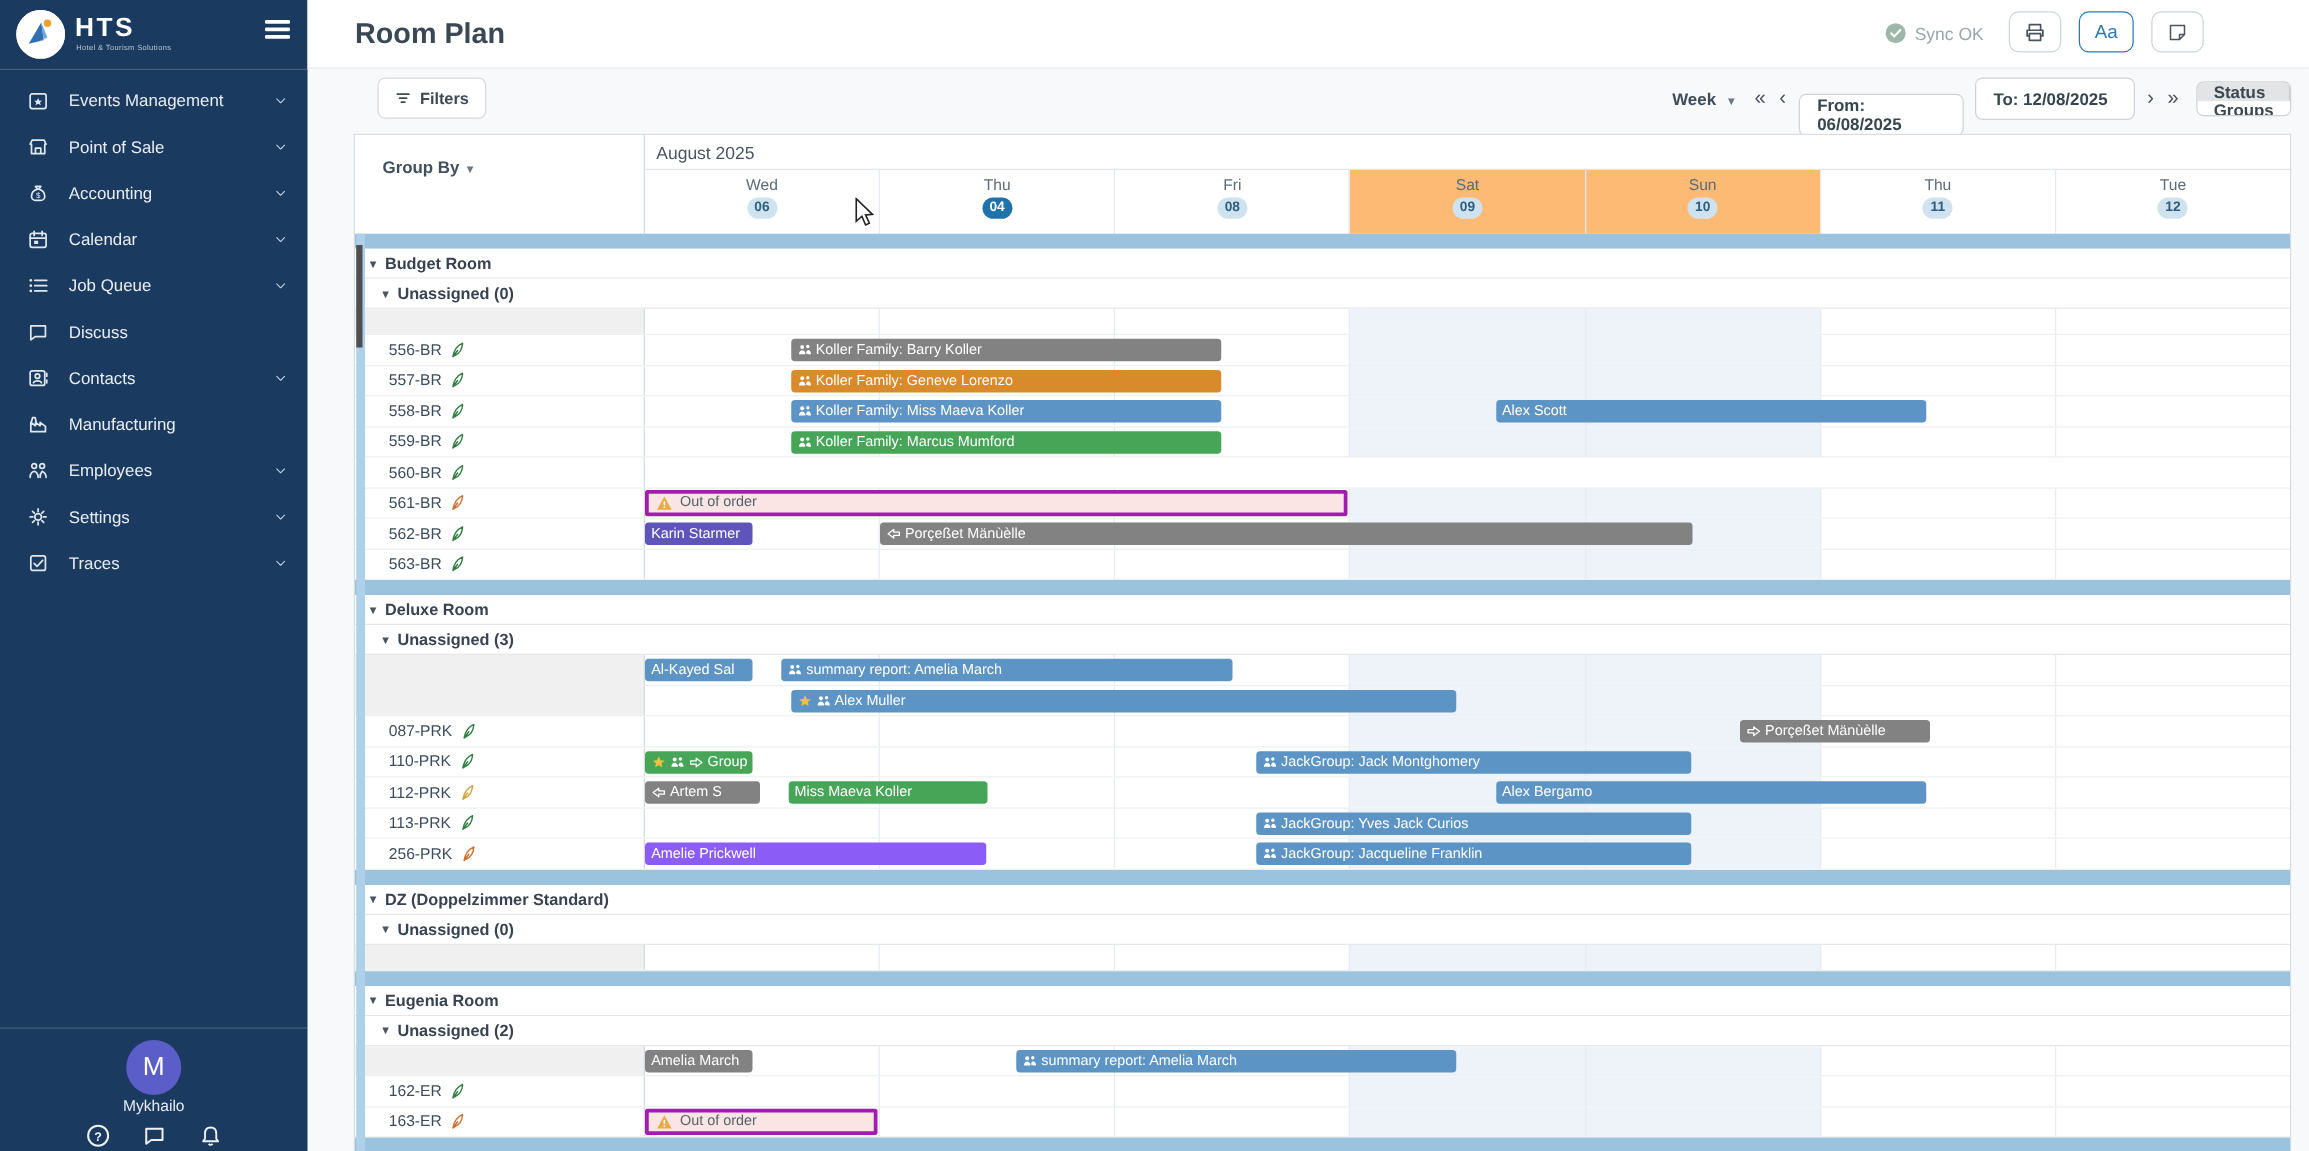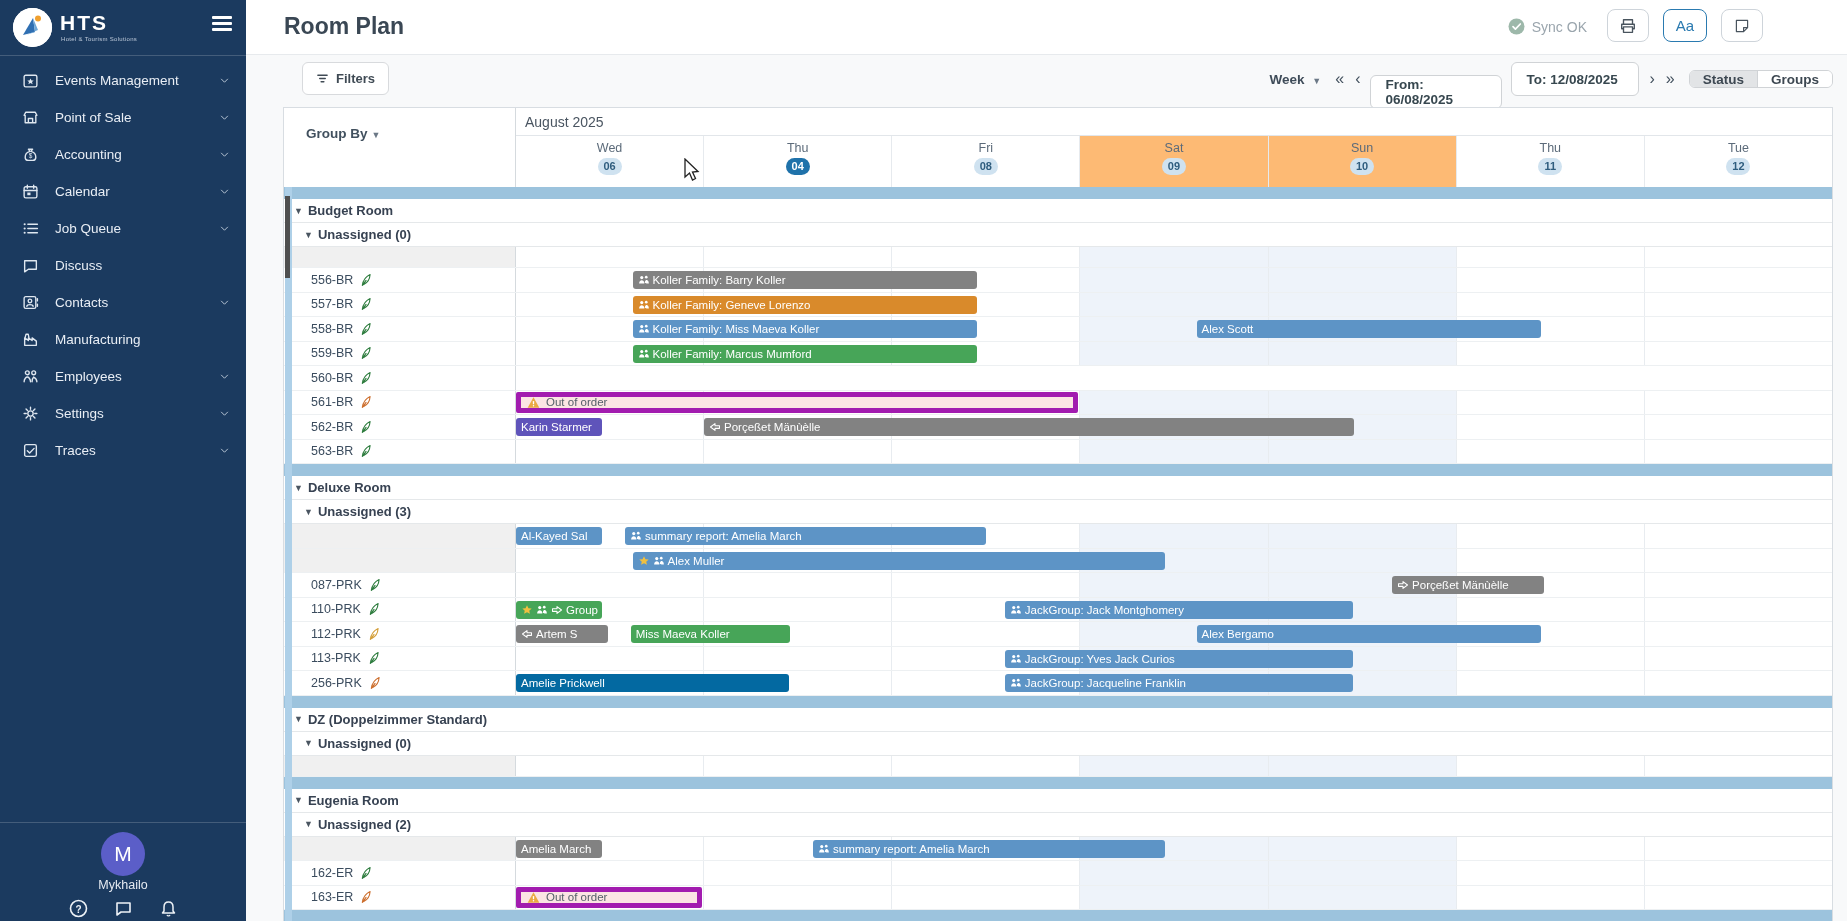--- a/index.html
+++ b/index.html
@@ -43,21 +43,21 @@
   .toolbar { position:absolute; left:0; top:55px; right:0; height:52px; }
   .filters-btn { position:absolute; left:56px; top:7px; height:33px; padding:0 13px; background:#fff; border:1px solid #d8dadd;
     border-radius:6px; display:flex; align-items:center; gap:7px; font-size:13px; font-weight:bold; color:#3f4a54; cursor:pointer; }
   .tb-right { position:absolute; right:14px; top:7px; height:34px; display:flex; align-items:center; gap:9px; }
   .week-dd { font-size:13.5px; font-weight:600; color:#3f4c59; cursor:pointer; margin-right:4px; }
   .navch { font-size:16px; color:#44525f; cursor:pointer; padding:0 1px; }
   .date-box { height:34px; background:#fff; border:1px solid #d0d3d6; border-radius:6px; display:flex; align-items:center;
     padding:0 14px; font-size:13.5px; font-weight:600; color:#37474f; cursor:text; }
   .date-box.from { width:132px;margin-top:26px; }
   .date-box.to { width:128px; }
-  .seg-group { display:flex; height:18px; border:1px solid #d0d3d6; border-radius:6px; overflow:hidden; margin-left:4px; }
+  .seg-group { display:flex; height:28px; border:1px solid #d0d3d6; border-radius:6px; overflow:hidden; margin-left:4px;flex-direction:column; }
   .seg { padding:0 13px; display:flex; align-items:center; font-size:13.5px; font-weight:600; color:#3d4852; background:#fff; cursor:pointer; }
   .seg.sel { background:#e2e4e6; border-right:1px solid #d0d3d6; }
 
   
   .panel { position:absolute; left:37px; top:107px; width:1550px; height:814px; background:#fff;
     border:1px solid #d8dde2; border-bottom:none; }
   .cal-head { position:relative; height:79px; border-bottom:none; }
   .left-col-head { position:absolute; left:0; top:0; width:232px; height:79px; border-right:1px solid #d5dade; }
   .groupby { position:absolute; left:22px; top:18px; font-size:13.5px; font-weight:600; color:#41505e; cursor:pointer; }
   .caret { font-size:9px; color:#6b7886; margin-left:4px; }
@@ -86,21 +86,21 @@
   .g-row .rgrid { flex:1; position:relative; display:flex; }
   .cell { flex:1; border-left:1px solid #e8ecf0; }
   .cell:first-child { border-left:none; }
   .cell.wkend { background:#eef3fa; }
   .statusic { width:14px; height:14px; }
 
   .bar { position:absolute; top:3px; height:18px; border-radius:3px; color:#fff; font-size:11.5px;
     display:flex; align-items:center; padding:0 5px; gap:3px; overflow:hidden; white-space:nowrap; cursor:pointer; }
   .bar .bic { width:12px; height:12px; flex:0 0 12px; }
   .bar .bic.star { color:#f0c040; }
-  .ooo { position:absolute; top:1px; height:21px; background:#fbe5e4; border:5px solid #a21caf; border-radius:2px;
+  .ooo { position:absolute; top:1px; height:21px; background:#fbe5e4; border:3px solid #a21caf; border-radius:2px;
     display:flex; align-items:center; gap:6px; padding:0 6px; font-size:11.5px; color:#55606a; overflow:hidden; white-space:nowrap; }
   .ooo .bic { width:13px; height:13px; flex:0 0 13px; }
 
   .vtrack { position:absolute; left:1px; top:79px; bottom:0; width:7px; background:#aed0e8; z-index:4; }
   .vthumb { position:absolute; left:1px; top:88px; width:5px; height:82px; background:#4f4f4f; z-index:5; }
 
   .cursor { position:absolute; left:437px; top:158px; z-index:50; pointer-events:none; }
   svg { display:block; width:100%; height:100%; }
 </style>
 </head>
@@ -820,21 +820,21 @@
             </span>
           </div>
           <div class="rgrid">
             <div class="cell"></div>
             <div class="cell"></div>
             <div class="cell"></div>
             <div class="cell wkend"></div>
             <div class="cell wkend"></div>
             <div class="cell"></div>
             <div class="cell"></div>
-            <div class="bar" style="left:0.000%;width:20.714%;background:#0369a1">
+            <div class="bar" style="left:0.000%;width:20.714%;background:#8b5cf6">
     <span>Amelie Prickwell</span>
             </div>
             <div class="bar" style="left:37.143%;width:26.429%;background:#5d94c6">
     <span class="bic">
                 <svg viewBox="0 0 16 16">
                   <circle cx="5" cy="4.8" r="2.1" fill="currentColor"></circle>
                   <path d="M1.5 12.5 c0-3 2-4.3 3.5-4.3 s3.5 1.3 3.5 4.3 z" fill="currentColor"></path>
                   <circle cx="11" cy="4.2" r="1.8" fill="currentColor"></circle>
                   <path d="M9 11.5 c.4-2.6 1.7-3.4 2.5-3.4 1.3 0 2.7 1.2 3 4.4 h-3" fill="currentColor"></path>
                 </svg>

